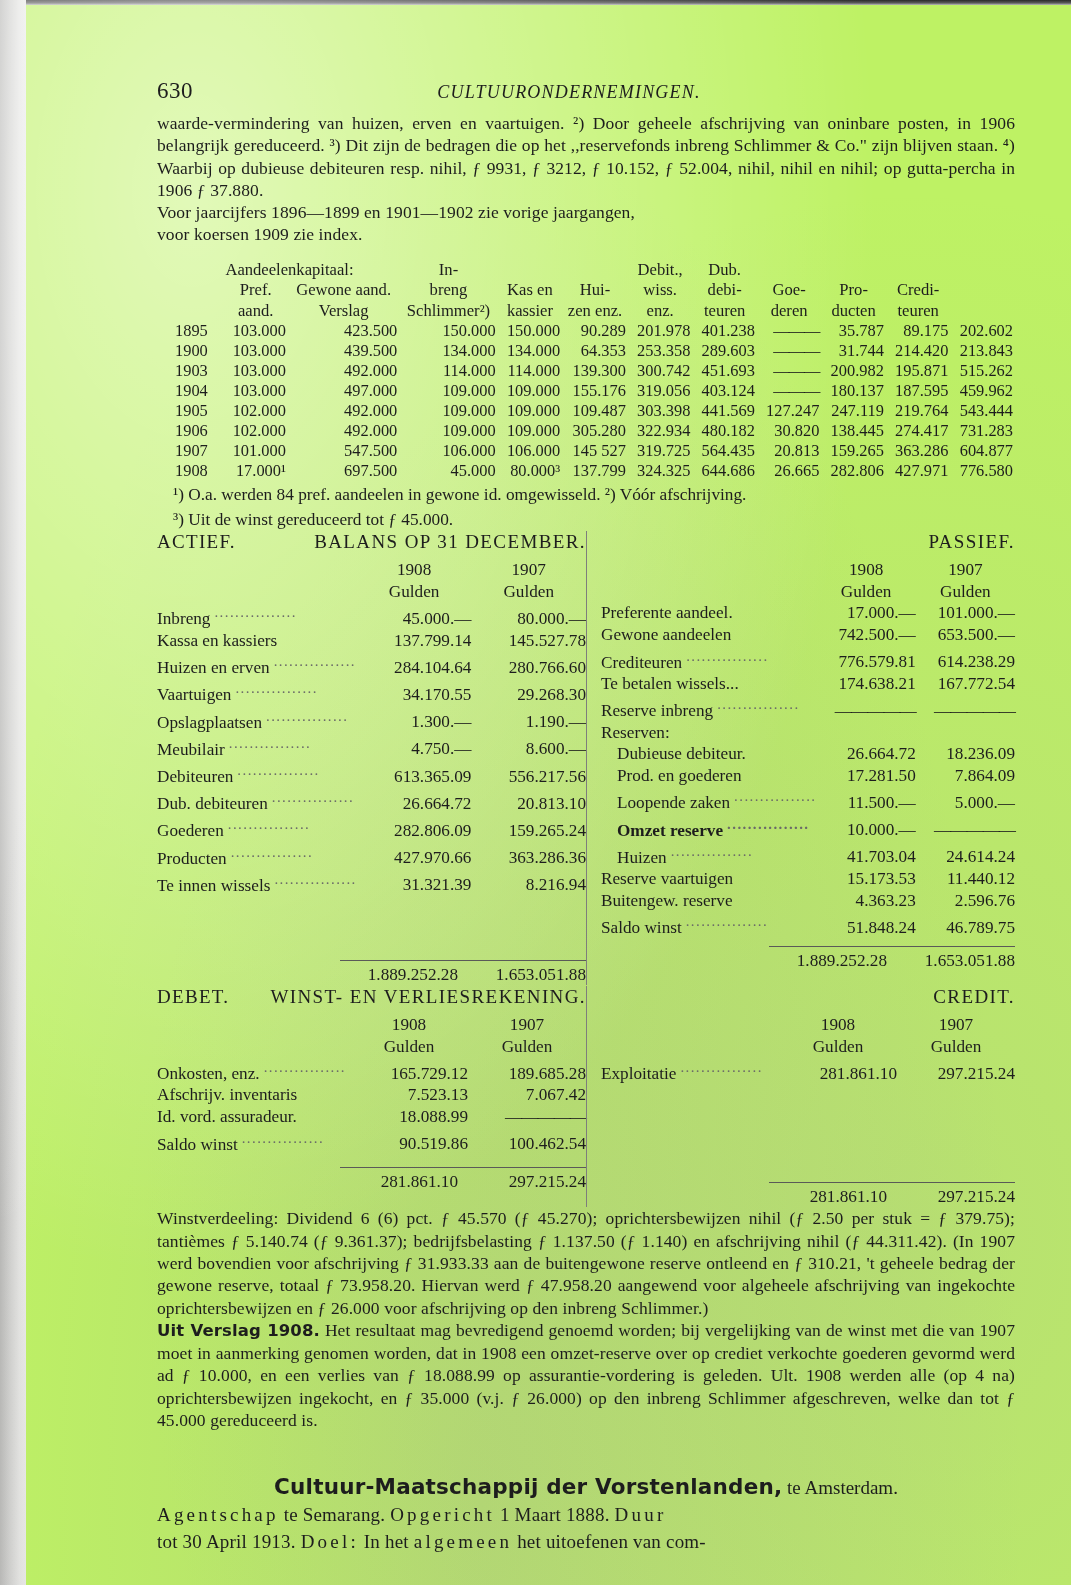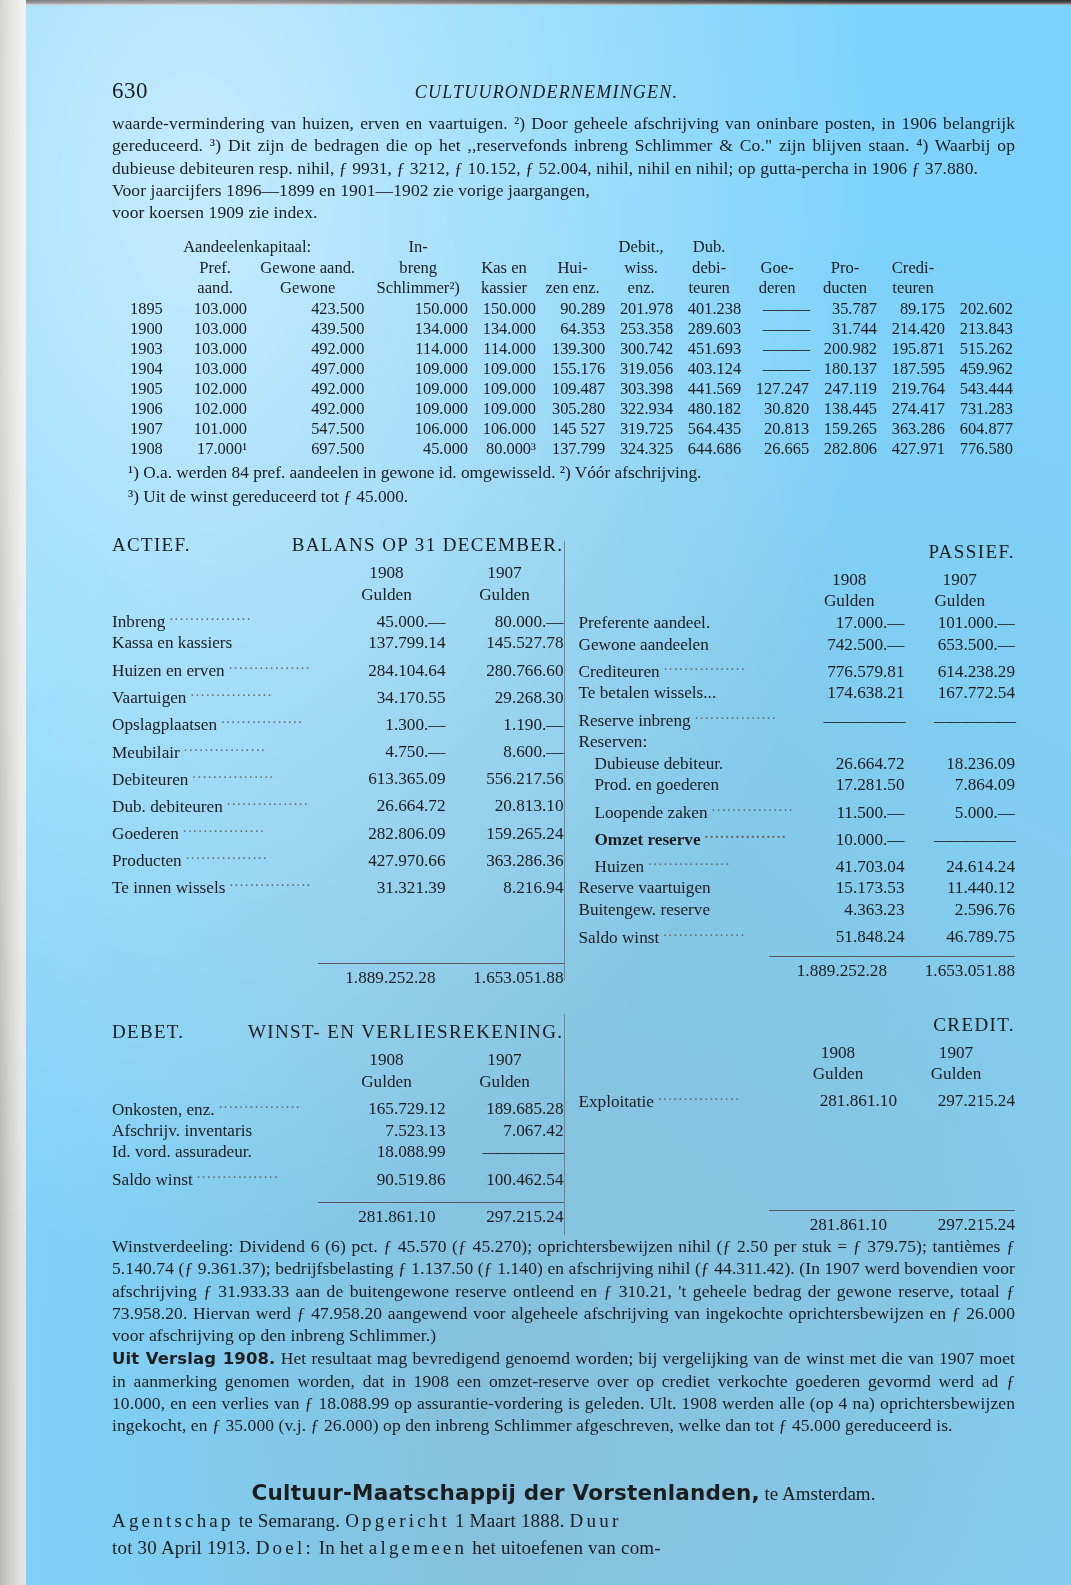--- a/index.html
+++ b/index.html
@@ -4,25 +4,26 @@
 <style>
   html, body {
     margin: 0;
     padding: 0;
     background: #8a8a8a;
   }
   .page {
     position: relative;
     width: 1071px;
     height: 1585px;
-    background: #7dd3fc;
+    background: #bef264;
     overflow: hidden;
     font-family: "Liberation Serif", "DejaVu Serif", serif;
     color: #1d1d1d;
     box-sizing: border-box;
+    padding-left: 45px;
   }
   
   .scan-top-edge {
     position: absolute; top: 0; left: 0; width: 100%; height: 5px;
     background: linear-gradient(#2a2a2a, #5c5c5c 60%, #bdbdbd);
   }
   .scan-left-gutter {
     position: absolute; top: 0; left: 0; width: 26px; height: 100%;
     background: linear-gradient(90deg, #b9b9b7 0%, #cfcfcd 35%, #e4e4e2 75%, #e9e9e7 100%);
   }
@@ -97,22 +98,21 @@
   .capnote {
     font-size: 17.3px;
     line-height: 21.5px;
     margin-top: 3px;
   }
 
   
   .stmt {
     display: flex;
     width: 100%;
-    margin-top: 26px;
-    align-items: center;
+    margin-top: 1px;
   }
   .stmt-side { width: 50%; box-sizing: border-box; position: relative; }
   .stmt-side.right { padding-left: 14px; border-left: 1px solid #7e7e7c; }
   .stmt-head {
     display: flex;
     align-items: baseline;
     font-size: 19px;
     letter-spacing: 1.3px;
     height: 26px;
   }
@@ -225,21 +225,21 @@
             <th>Hui-</th>
             <th>wiss.</th>
             <th>debi-</th>
             <th>Goe-</th>
             <th>Pro-</th>
             <th>Credi-</th>
           </tr>
           <tr>
             <th class="lead"></th>
             <th>aand.</th>
-            <th>Gewone</th>
+            <th>Verslag</th>
             <th>Schlimmer²)</th>
             <th>kassier</th>
             <th>zen enz.</th>
             <th>enz.</th>
             <th>teuren</th>
             <th>deren</th>
             <th>ducten</th>
             <th>teuren</th>
           </tr>
         </thead>

